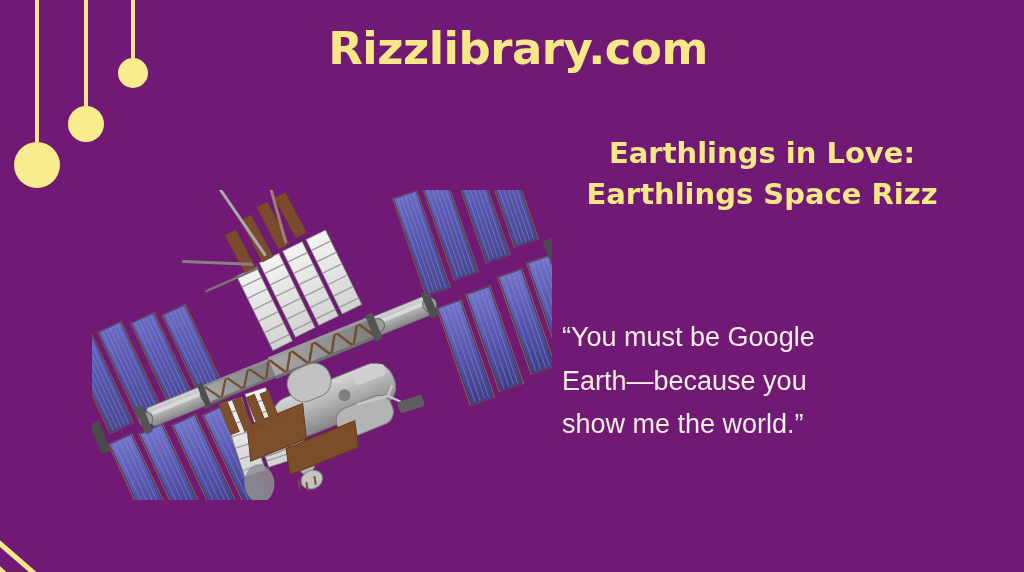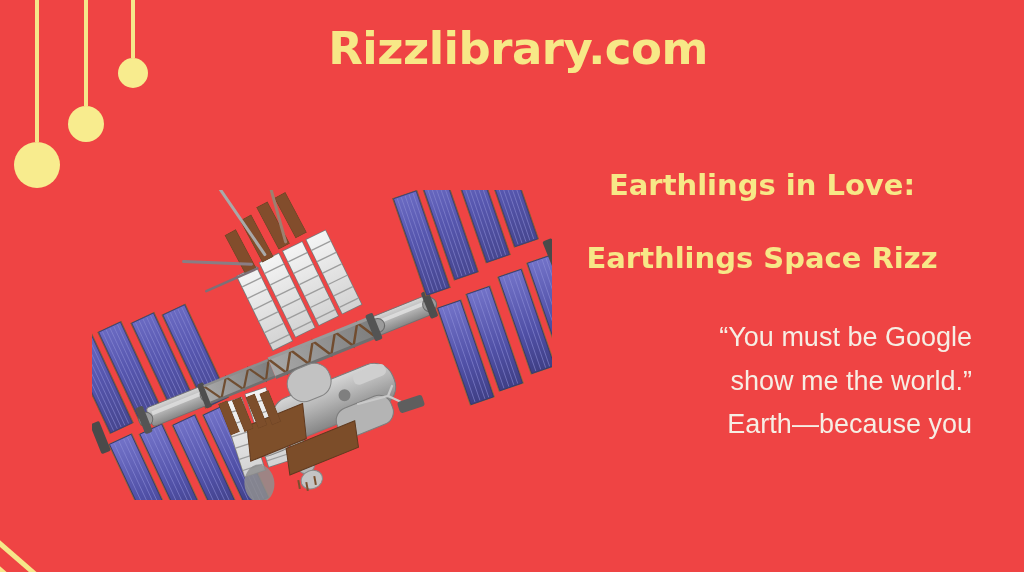--- a/index.html
+++ b/index.html
@@ -8,21 +8,21 @@
     padding: 0;
     background: #3a3a3a;
   }
   * { box-sizing: border-box; }
 
   .canvas {
     position: relative;
     width: 1024px;
     height: 572px;
     overflow: hidden;
-    background: #ef4444;
+    background: #701a75;
     font-family: "Liberation Sans", sans-serif;
   }
 
   
   .pendants {
     position: absolute;
     left: 0; top: 0;
     width: 200px; height: 210px;
     pointer-events: none;
   }
@@ -83,28 +83,28 @@
     top: 133px;
     width: 500px;
     text-align: center;
     font-size: 29px;
     line-height: 1.42;
     font-weight: 700;
     color: #f7e887;
     letter-spacing: 0px;
     font-family: "DejaVu Sans", sans-serif;
   }
-  .subtitle .ln { display: block; margin-top: 32px; }
+  .subtitle .ln { display: block; }
 
   .quote {
     position: absolute;
     left: 562px;
     top: 316px;
     width: 410px;
-    text-align: right;
+    text-align: left;
     font-size: 27px;
     line-height: 1.62;
     font-weight: 400;
     color: #f6eee4;
     font-family: "Liberation Sans", sans-serif;
   }
   .quote .ln { display: block; white-space: nowrap; }
 
   
   .iss {
@@ -359,17 +359,17 @@
 
   <div class="site-title">Rizzlibrary.com</div>
 
   <div class="subtitle">
     <span class="ln">Earthlings in Love:</span>
     <span class="ln">Earthlings Space Rizz</span>
   </div>
 
   <div class="quote">
     <span class="ln">“You must be Google</span>
+    <span class="ln">Earth—because you</span>
     <span class="ln">show me the world.”</span>
-    <span class="ln">Earth—because you</span>
   </div>
 
 </div>
 
 </body></html>

